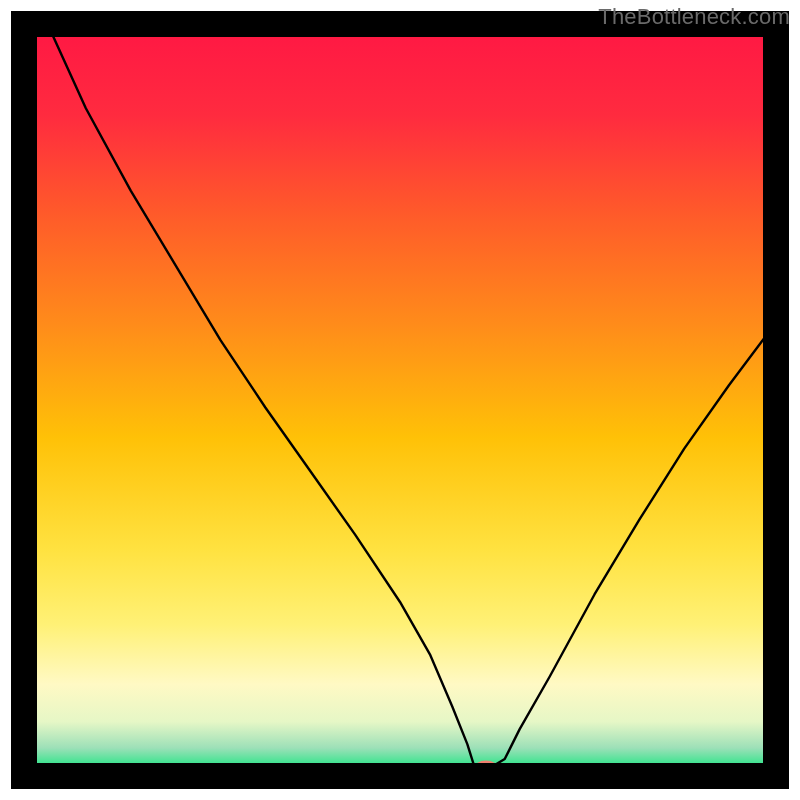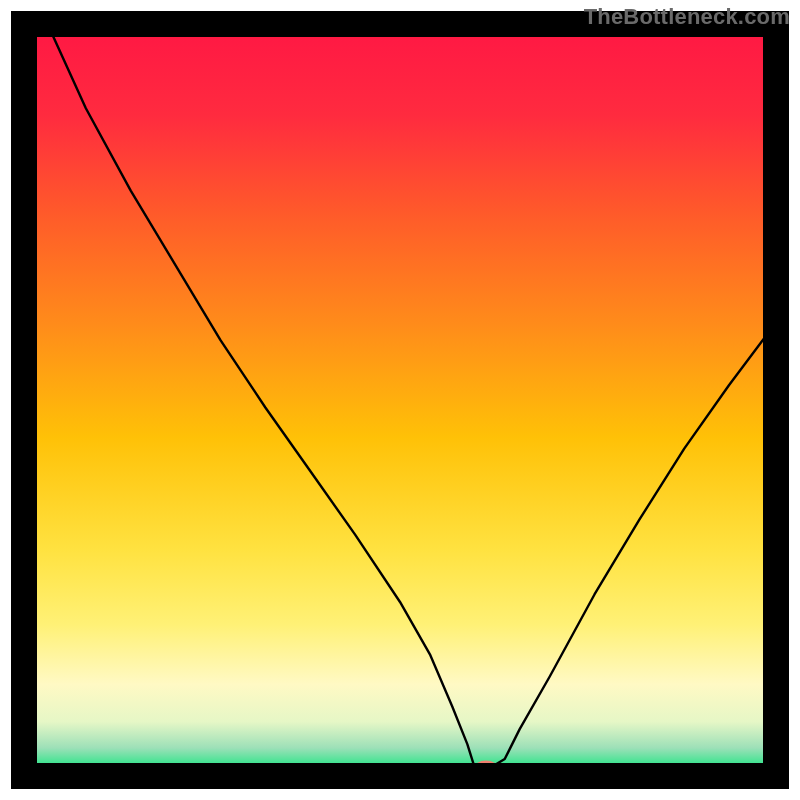--- a/index.html
+++ b/index.html
@@ -13,21 +13,21 @@
   .chart-container {
     position: relative;
     width: 800px;
     height: 800px;
   }
   .watermark {
     position: absolute;
     top: 4px;
     right: 10px;
     font-size: 22px;
-    font-weight: bold;
+    font-weight: normal;
     color: #6a6a6a;
     letter-spacing: 0.2px;
     z-index: 10;
   }
   svg {
     display: block;
   }
 </style>
 </head>
 <body>

